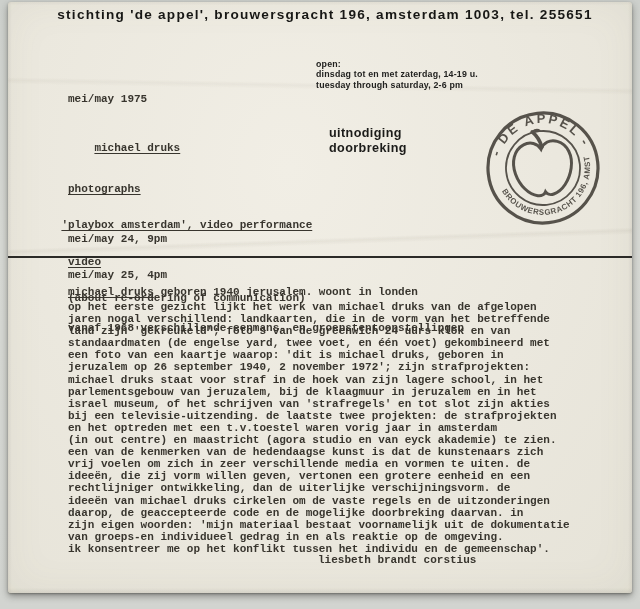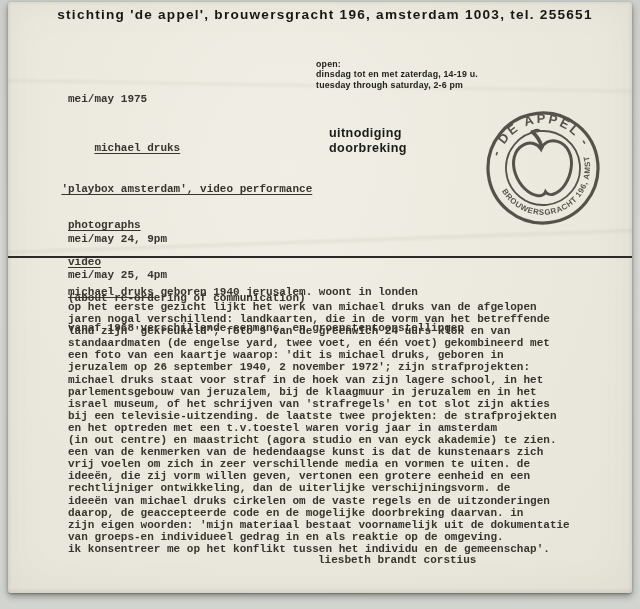--- a/index.html
+++ b/index.html
@@ -77,22 +77,22 @@
   <div class="abs tw artist-name">
     <span class="u">michael druks</span>
   </div>
 
   <div class="abs invitation">
     <div>uitnodiging</div>
     <div>doorbreking</div>
   </div>
 
   <div class="abs tw exhibition">
+    <div class="u">photographs</div>
     <div class="u neg">'playbox amsterdam', video performance</div>
-    <div class="u">photographs</div>
     <div class="u">video</div>
     <div>(about re-ordering of communication)</div>
   </div>
 
   <div class="abs tw schedule">
     <div>mei/may 24, 9pm</div>
     <div>mei/may 25, 4pm</div>
   </div>
 
   <div class="abs stamp">

